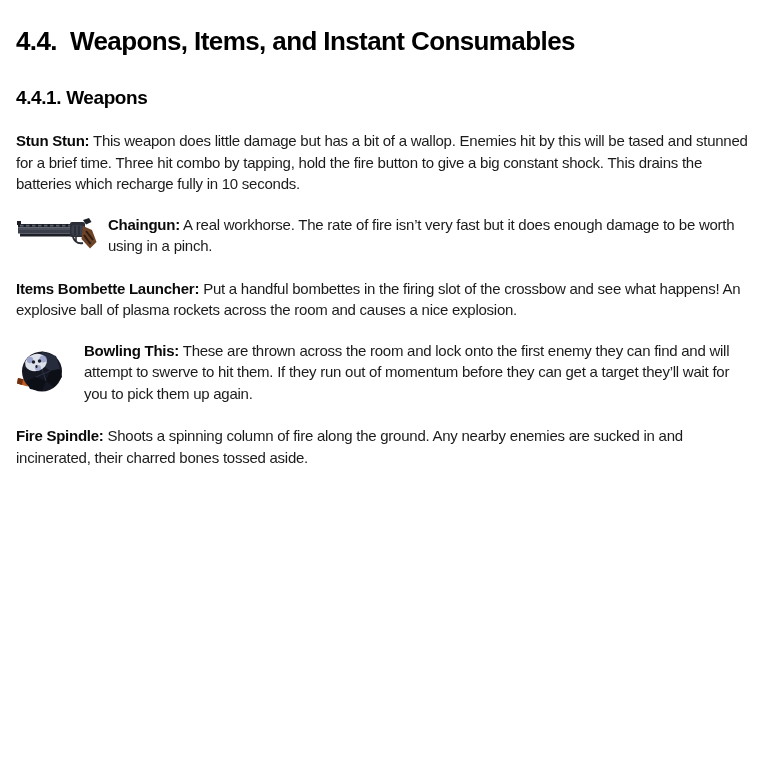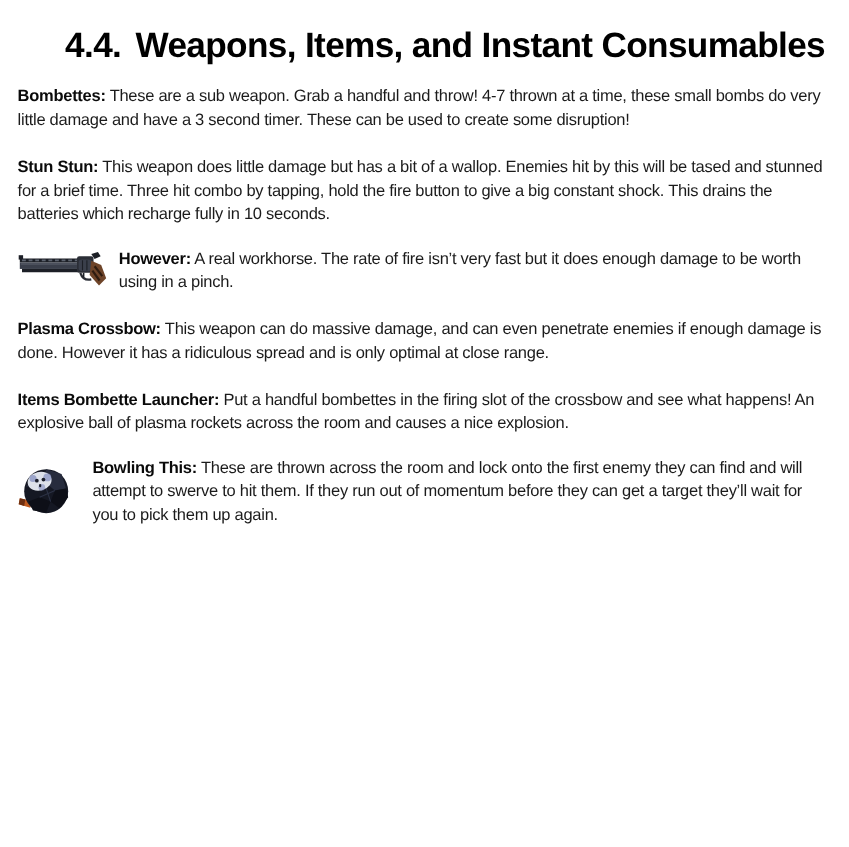--- a/index.html
+++ b/index.html
@@ -12,27 +12,26 @@
     font-family: "Liberation Sans", "DejaVu Sans", sans-serif;
     color: #1b1b1b;
   }
   .page {
     width: 772px;
     height: 770px;
     padding: 0 22px 0 16px;
   }
   h1.section-heading {
     margin: 26px 0 0 0;
-    font-size: 32px;
+    font-size: 26px;
     line-height: 30px;
     font-weight: bold;
     letter-spacing: -0.6px;
     color: #000000;
     white-space: nowrap;
-    text-align: right;
   }
   h1 .section-number { margin-right: 13px; }
   h2.subsection-heading {
     margin: 31px 0 0 0;
     font-size: 19px;
     line-height: 22px;
     font-weight: bold;
     letter-spacing: -0.4px;
     color: #000000;
   }
@@ -56,22 +55,22 @@
   .figure-bomb { width: 68px; }
   .figure svg { display: block; }
 </style>
 </head>
 <body>
 
 <div class="page">
 
   <h1 class="section-heading"><span class="section-number">4.4.</span><span>Weapons, Items, and Instant Consumables</span></h1>
 
+  <h2 class="subsection-heading"><span class="section-number">4.4.1.</span><span>Weapons</span></h2>
 
-  <p class="entry"><b>Bombettes:</b> <span>These are a sub weapon. Grab a handful and throw! 4-7 thrown at a time, these small bombs do very little damage and have a 3 second timer. These can be used to create some disruption!</span></p>
 
   <p class="entry"><b>Stun Stun:</b> <span>This weapon does little damage but has a bit of a wallop. Enemies hit by this will be tased and stunned for a brief time. Three hit combo by tapping, hold the fire button to give a big constant shock. This drains the batteries which recharge fully in 10 seconds.</span></p>
 
   <div class="media-row">
     <div class="figure figure-gun">
       <svg width="82" height="36" viewBox="0 0 82 36" aria-hidden="true">
 
         <rect x="1" y="4" width="4" height="4" fill="#1c1f26"></rect>
 
         <rect x="2" y="7" width="57" height="3.5" fill="#1c1f26"></rect>
@@ -91,24 +90,23 @@
         <polygon points="67,3 73,1 75.5,5 70,7.5" fill="#1c1f26"></polygon>
 
         <polygon points="67,9 76,13 80.5,25 74,31.5 65.5,22" fill="#6e4429"></polygon>
         <line x1="70" y1="14" x2="77" y2="23" stroke-width="2" stroke="#2f1c10"></line>
         <line x1="68" y1="18" x2="74.5" y2="27" stroke-width="2" stroke="#2f1c10"></line>
 
         <path d="M57,20 q2.5,7.5 10,6" fill="none" stroke-width="2" stroke="#2b2e36"></path>
         <line x1="60" y1="20" x2="60" y2="24" stroke-width="1.5" stroke="#1c1f26"></line>
       </svg>
     </div>
-    <p class="entry"><b>However:</b> <span>A real workhorse. The rate of fire isn’t very fast but it does enough damage to be worth using in a pinch.</span></p>
+    <p class="entry"><b>Chaingun:</b> <span>A real workhorse. The rate of fire isn’t very fast but it does enough damage to be worth using in a pinch.</span></p>
   </div>
 
-  <p class="entry"><b>Plasma Crossbow:</b> <span>This weapon can do massive damage, and can even penetrate enemies if enough damage is done. However it has a ridiculous spread and is only optimal at close range.</span></p>
 
   <p class="entry"><b>Items Bombette Launcher:</b> <span>Put a handful bombettes in the firing slot of the crossbow and see what happens! An explosive ball of plasma rockets across the room and causes a nice explosion.</span></p>
 
 
   <div class="media-row">
     <div class="figure figure-bomb">
       <svg width="50" height="50" viewBox="0 0 50 50" aria-hidden="true">
 
         <polygon points="2,31 13,33.5 11.5,39.5 1,36.5" fill="#c05a1e"></polygon>
         <polygon points="2,31 7,32.2 6,38 1,36.5" fill="#6e2f10"></polygon>
@@ -126,14 +124,15 @@
         <circle cx="27" cy="12" r="3.6" opacity="0.8" fill="#8f99c4"></circle>
         <circle cx="22" cy="21" r="3" opacity="0.7" fill="#8f99c4"></circle>
         <circle cx="17.5" cy="15" r="1.7" fill="#1a1e2b"></circle>
         <circle cx="23.5" cy="14" r="1.7" fill="#1a1e2b"></circle>
         <rect x="19.5" y="18" width="2" height="3" rx="1" fill="#1a1e2b"></rect>
       </svg>
     </div>
     <p class="entry"><b>Bowling This:</b> <span>These are thrown across the room and lock onto the first enemy they can find and will attempt to swerve to hit them. If they run out of momentum before they can get a target they’ll wait for you to pick them up again.</span></p>
   </div>
 
+  <p class="entry"><b>Fire Spindle:</b> <span>Shoots a spinning column of fire along the ground. Any nearby enemies are sucked in and incinerated, their charred bones tossed aside.</span></p>
 
 </div>
 
 </body></html>

